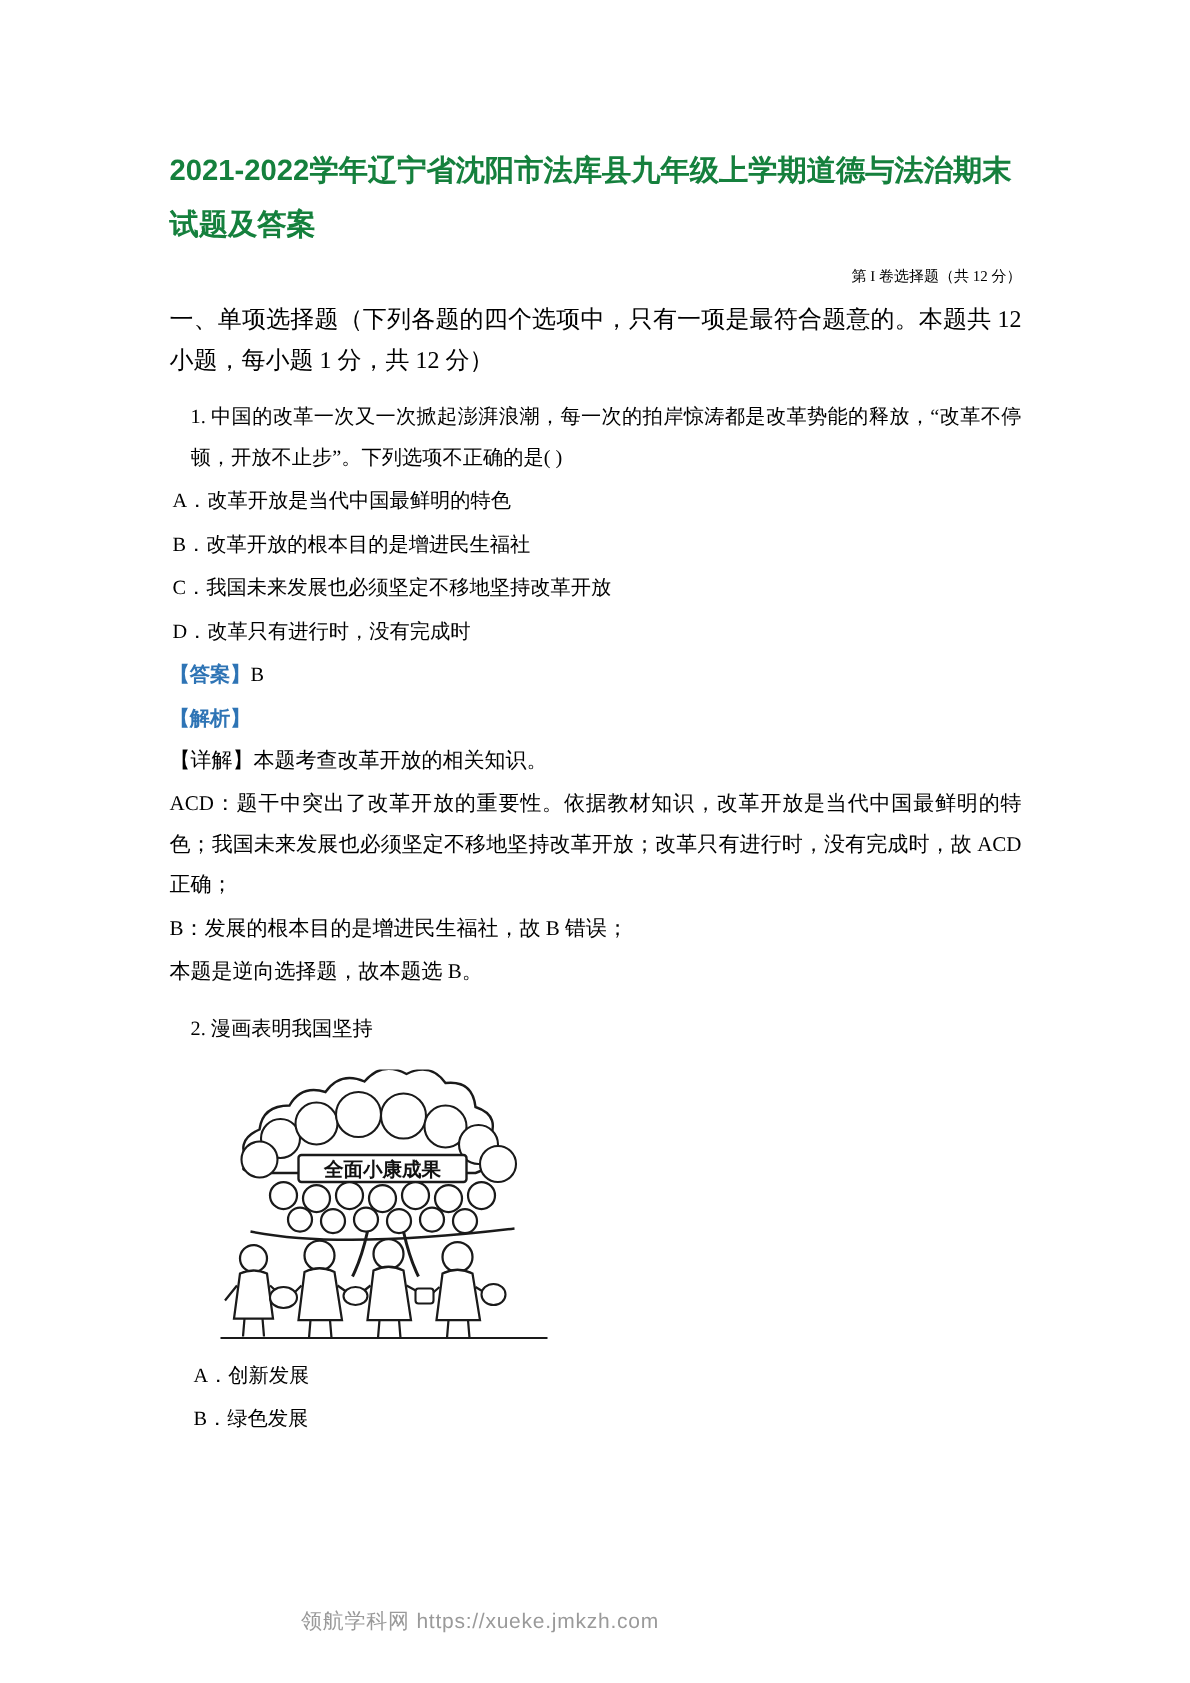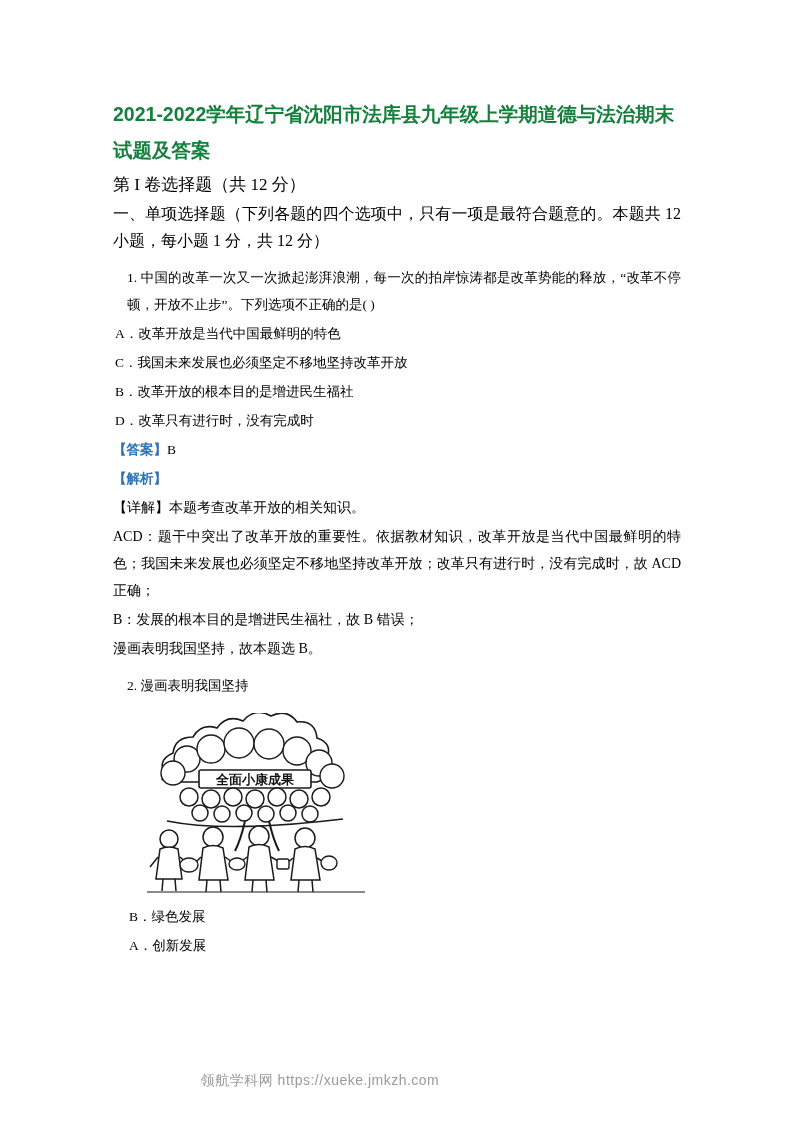--- a/index.html
+++ b/index.html
@@ -31,22 +31,22 @@
   h1.doc-title {
     font-family: "Liberation Sans", sans-serif;
     font-size: 19.5px;
     font-weight: bold;
     line-height: 36px;
     margin: 0 0 4px 0;
     letter-spacing: 0px;
     color: #15803d;
   }
   .center-line {
-    text-align: left;
-    font-size: 17px;
+    text-align: right;
+    font-size: 10px;
     line-height: 26px;
     margin: 4px 0 2px 0;
   }
   p.para {
     font-size: 16px;
     line-height: 27px;
     margin: 0 0 2px 0;
     text-align: justify;
   }
   p.qtext {
@@ -114,36 +114,36 @@
     <div class="center-line">第 I 卷选择题（共 12 分）</div>
 
     <p class="para">一、单项选择题（下列各题的四个选项中，只有一项是最符合题意的。本题共 12 小题，每小题 1 分，共 12 分）</p>
 
     <p class="qtext q-indent">
       <span>1.</span>
       <span>中国的改革一次又一次掀起澎湃浪潮，每一次的拍岸惊涛都是改革势能的释放，“改革不停顿，开放不止步”。下列选项不正确的是(    )</span>
     </p>
 
     <p class="opt">A．改革开放是当代中国最鲜明的特色</p>
+    <p class="opt">B．改革开放的根本目的是增进民生福社</p>
     <p class="opt">C．我国未来发展也必须坚定不移地坚持改革开放</p>
-    <p class="opt">B．改革开放的根本目的是增进民生福社</p>
     <p class="opt">D．改革只有进行时，没有完成时</p>
 
     <p class="ans">
       <span class="ans-label">【答案】</span><span>B</span>
     </p>
 
     <p class="ans">
       <span class="ans-label">【解析】</span>
     </p>
 
     <p class="explain-line">【详解】本题考查改革开放的相关知识。</p>
     <p class="explain-line">ACD：题干中突出了改革开放的重要性。依据教材知识，改革开放是当代中国最鲜明的特色；我国未来发展也必须坚定不移地坚持改革开放；改革只有进行时，没有完成时，故 ACD 正确；</p>
     <p class="explain-line">B：发展的根本目的是增进民生福社，故 B 错误；</p>
-    <p class="explain-line">漫画表明我国坚持，故本题选 B。</p>
+    <p class="explain-line">本题是逆向选择题，故本题选 B。</p>
 
     <p class="qtext q-indent">
       <span>2.</span>
       <span>漫画表明我国坚持</span>
     </p>
 
     <div class="figure">
       <svg class="cartoon" width="258" height="180" viewBox="0 0 258 180" xmlns="http://www.w3.org/2000/svg">
         <rect x="0" y="0" width="258" height="180" fill="#ffffff"></rect>
 
@@ -218,20 +218,20 @@
           <ellipse cx="62" cy="152" rx="9" ry="7"></ellipse>
           <ellipse cx="110" cy="151" rx="8" ry="6"></ellipse>
           <rect x="150" y="146" width="12" height="10" rx="2"></rect>
           <ellipse cx="202" cy="150" rx="8" ry="7"></ellipse>
         </g>
 
         <path d="M20 179 h218" fill="none" stroke="#1a1a1a" stroke-width="1.2"></path>
       </svg>
     </div>
 
+    <p class="opt opt-indent">A．创新发展</p>
     <p class="opt opt-indent">B．绿色发展</p>
-    <p class="opt opt-indent">A．创新发展</p>
 
   </div>
 
   <div class="footer">领航学科网 https://xueke.jmkzh.com</div>
 
 </div>
 
 </body></html>

